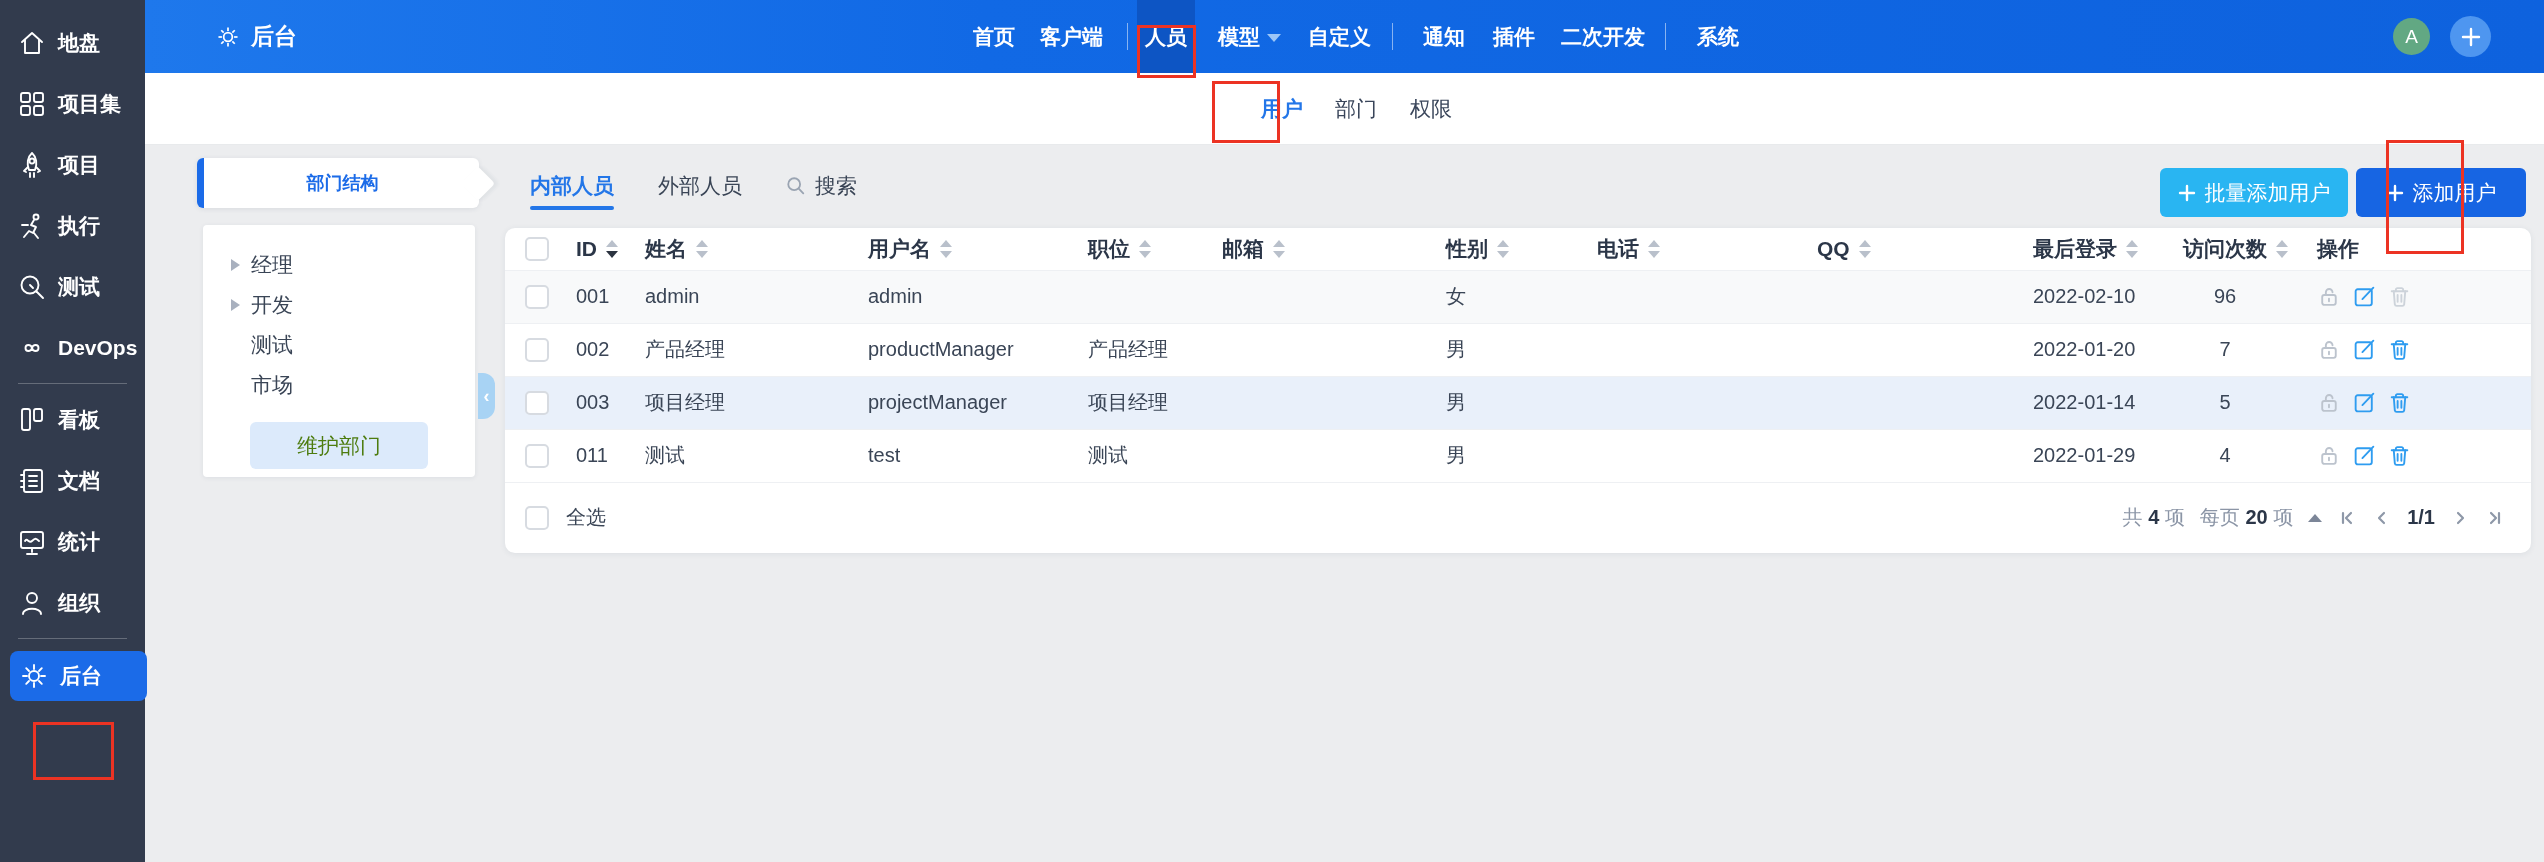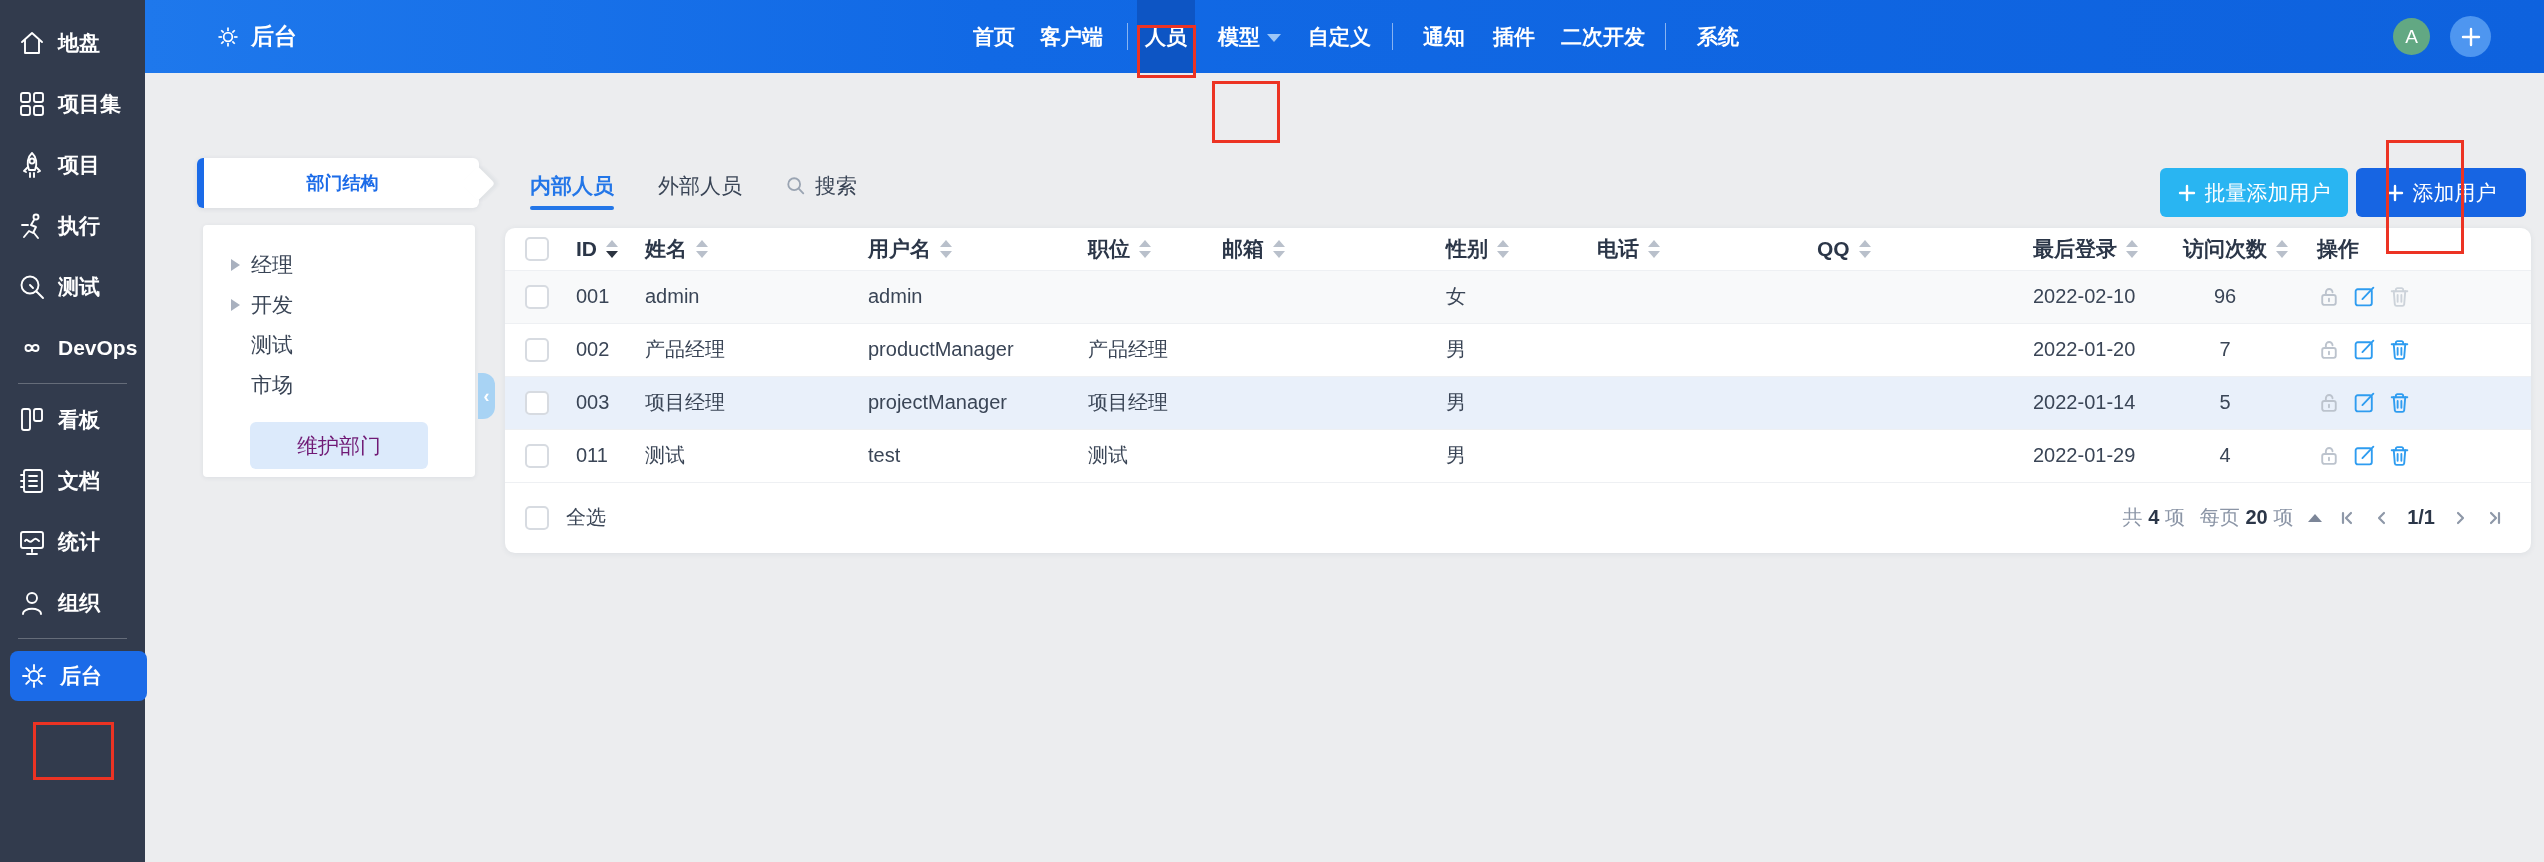--- a/index.html
+++ b/index.html
@@ -33,21 +33,21 @@
 
   
   .dept-header { position:absolute; left:197px; top:158px; width:282px; height:50px; background:#fff; border-radius:6px; box-shadow:0 1px 5px rgba(40,60,90,.10); z-index:2; }
   .dept-header::before { content:""; position:absolute; left:0; top:0; bottom:0; width:7px; background:#1B6BE8; border-radius:6px 0 0 6px; }
   .dept-header::after { content:""; position:absolute; right:-11px; top:13px; width:25px; height:25px; background:#fff; transform:rotate(45deg); border-radius:4px; box-shadow:3px -3px 4px rgba(40,60,90,.06); }
   .dept-title { position:relative; z-index:1; line-height:50px; text-align:center; color:#1B6BE8; font-size:18px; font-weight:bold;padding-left:9px; }
   .dept-tree { position:absolute; left:203px; top:225px; width:272px; height:252px; background:#fff; border-radius:4px; box-shadow:0 1px 5px rgba(40,60,90,.08); padding-top:20px; }
   .tree-item { height:40px; display:flex; align-items:center; gap:11px; padding-left:28px; font-size:21px; color:#3A4556; cursor:pointer; }
   .tree-caret { width:0; height:0; border-left:9px solid #A8B0BE; border-top:6px solid transparent; border-bottom:6px solid transparent; }
   .tree-caret.hidden { border-left-color:transparent; }
-  .maintain-btn { margin:17px auto 0; width:178px; height:47px; background:#DCEAFB; color:#701a75; font-size:21px; border:none; border-radius:6px; display:flex; align-items:center; justify-content:center; cursor:pointer; font-family:inherit; }
+  .maintain-btn { margin:17px auto 0; width:178px; height:47px; background:#DCEAFB; color:#4d7c0f; font-size:21px; border:none; border-radius:6px; display:flex; align-items:center; justify-content:center; cursor:pointer; font-family:inherit; }
   .collapse-handle { position:absolute; left:478px; top:373px; width:17px; height:46px; background:#A8D3F4; border-radius:0 12px 12px 0; color:#fff; display:flex; align-items:center; justify-content:center; font-size:18px; font-weight:bold; cursor:pointer; }
 
   
   .list-tabs { position:absolute; left:530px; top:163px; height:46px; display:flex; gap:44px; align-items:center; }
   .list-tab { font-size:21px; color:#3A4556; display:flex; align-items:center; gap:9px; cursor:pointer; position:relative; height:46px; }
   .list-tab.active { color:#2376E8; font-weight:bold; }
   .list-tab.active::after { content:""; position:absolute; left:0; right:0; bottom:-1px; height:4px; background:#2376E8; border-radius:2px; }
   .list-tab svg { width:20px; height:20px; stroke:#9AA4B2; fill:none; stroke-width:2; stroke-linecap:round; }
   .btn { position:absolute; top:168px; height:49px; border:none; border-radius:6px; color:#fff; font-size:21px; display:flex; align-items:center; justify-content:center; gap:9px; cursor:pointer; font-family:inherit; }
   .btn svg { width:18px; height:18px; stroke:#fff; stroke-width:2.4; stroke-linecap:round; }
@@ -256,20 +256,31 @@
         <span>A</span>
       </div>
     <div class="plus-btn">
       <svg viewBox="0 0 22 22">
           <path d="M11 3 v16"></path>
           <path d="M3 11 h16"></path>
         </svg>
     </div>
   </header>
 
+  <nav class="subnav">
+    <span class="subnav-tab active" style="left:1116px">
+        <span>用户</span>
+      </span>
+    <span class="subnav-tab" style="left:1190px">
+        <span>部门</span>
+      </span>
+    <span class="subnav-tab" style="left:1265px">
+        <span>权限</span>
+      </span>
+  </nav>
 
   <div class="dept-header">
     <div class="dept-title">部门结构</div>
   </div>
   <div class="dept-tree">
     <div class="tree-item">
         <span class="tree-caret"></span>
         <span>经理</span>
       </div>
     <div class="tree-item">

